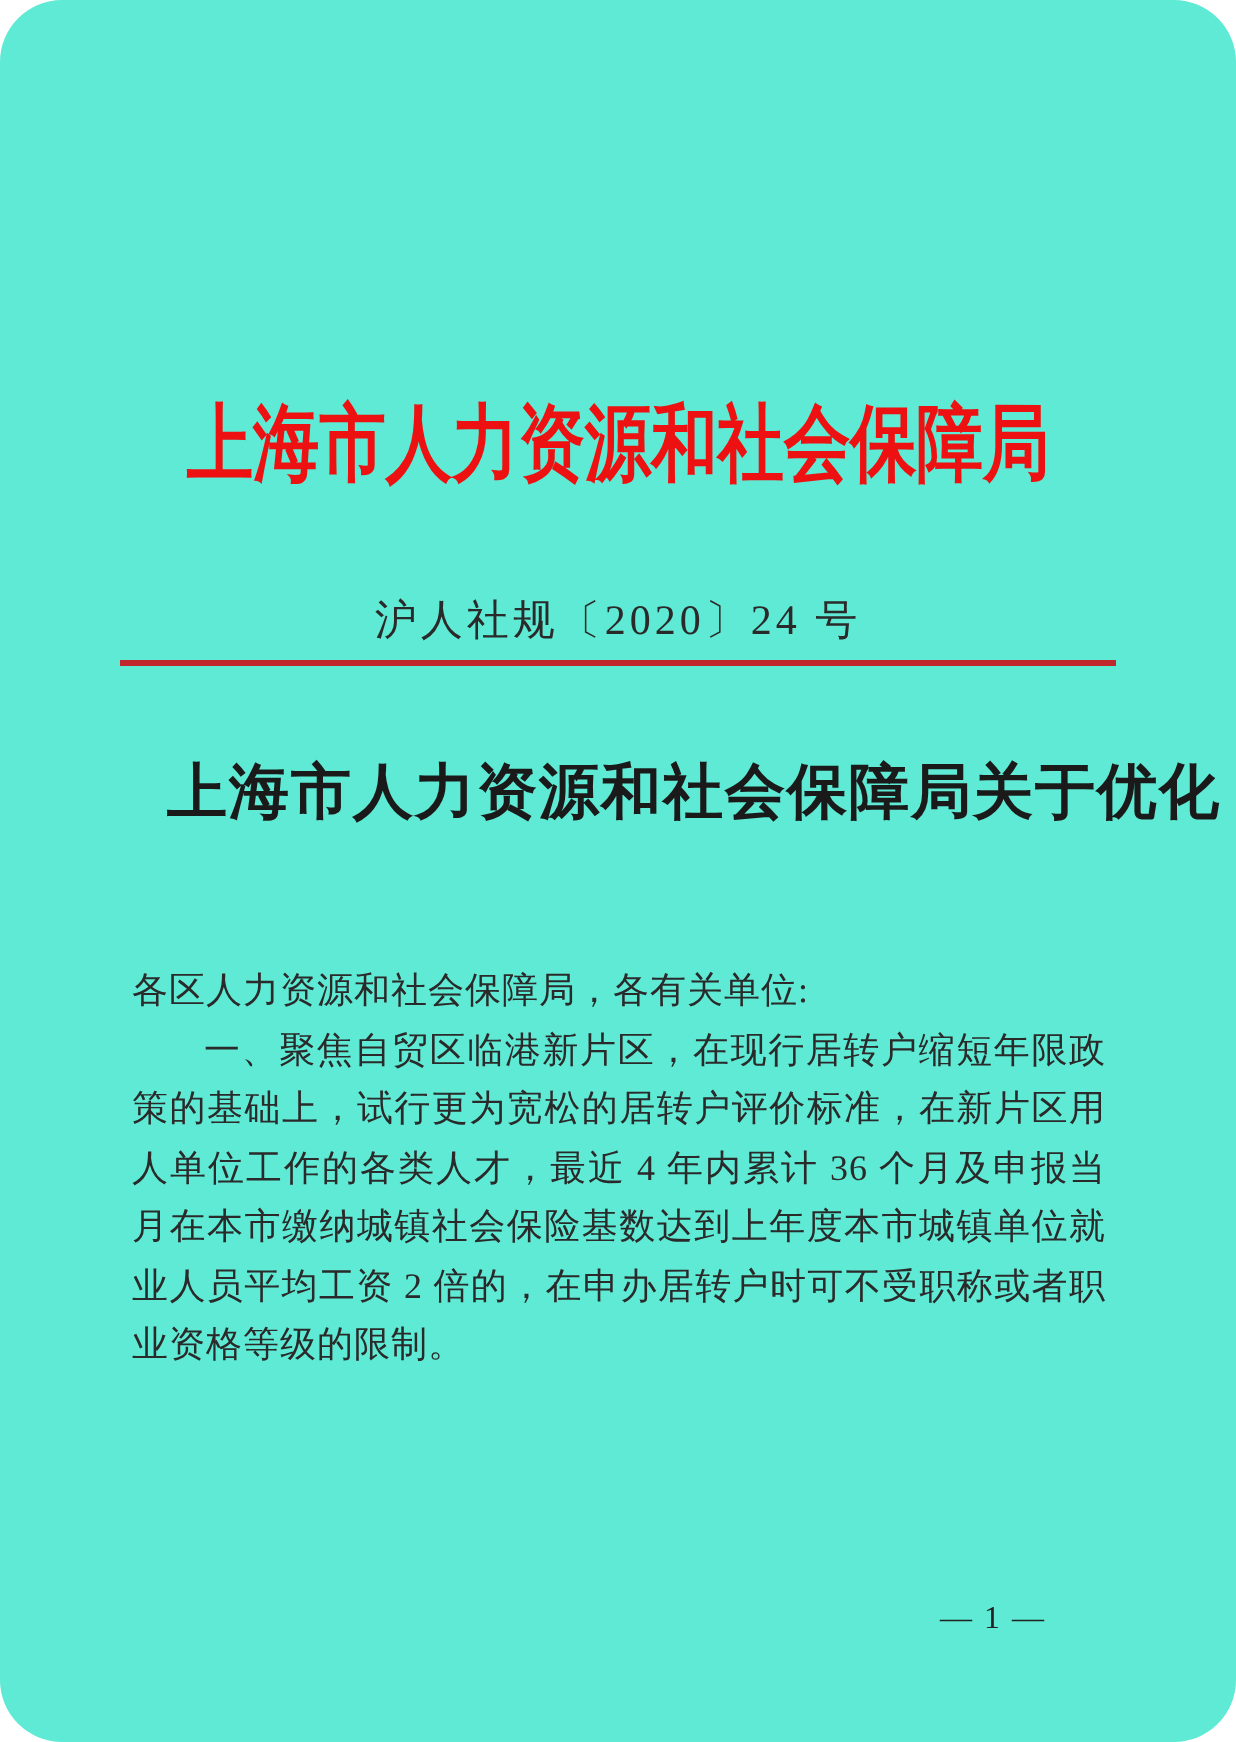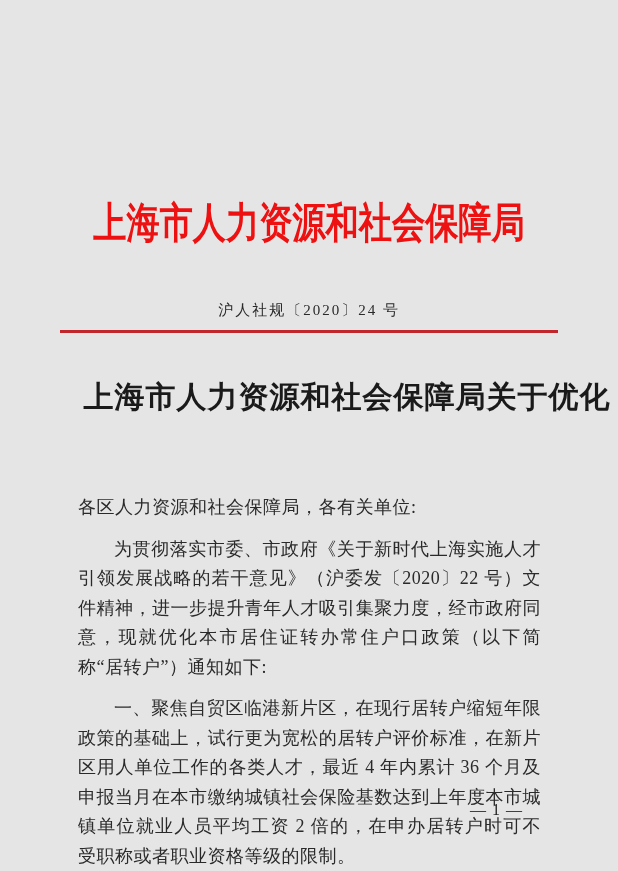--- a/index.html
+++ b/index.html
@@ -5,23 +5,24 @@
   html, body {
     margin: 0;
     padding: 0;
     background: #ffffff;
   }
   .page {
     position: relative;
     width: 618px;
     height: 871px;
     margin: 0 auto;
-    background: #e5e5e5;
+    background: #5eead4;
     overflow: hidden;
     font-family: "Liberation Serif", "DejaVu Serif", serif;
+    border-radius: 31px;
   }
   
   .letterhead {
     position: absolute;
     top: 202px;
     left: 0;
     width: 100%;
     text-align: center;
     white-space: nowrap;
   }
@@ -35,21 +36,21 @@
     transform-origin: center;
     letter-spacing: 0px;
   }
   
   .doc-number {
     position: absolute;
     top: 300px;
     left: 0;
     width: 100%;
     text-align: center;
-    font-size: 15px;
+    font-size: 21px;
     line-height: 20px;
     letter-spacing: 2px;
     color: var(--text, #333333);
   }
   
   .red-rule {
     position: absolute;
     top: 330px;
     left: 60px;
     width: 498px;
@@ -76,21 +77,21 @@
     top: 481px;
     left: 66px;
     width: 487px;
     font-size: 18px;
     line-height: 29.5px;
     letter-spacing: 0.5px;
     color: var(--text, #2a2a2a);
     text-align: justify;
   }
   .body-text p {
-    margin: 12px;
+    margin: 0;
     padding: 0;
   }
   .body-text p.indent {
     text-indent: 2em;
   }
   
   .page-number {
     position: absolute;
     top: 800px;
     left: 0;
@@ -115,19 +116,18 @@
   <div class="doc-number">沪人社规〔2020〕24 号</div>
 
   <div class="red-rule"></div>
 
   <div class="notice-title">
     <div>上海市人力资源和社会保障局关于优化</div>
   </div>
 
   <div class="body-text">
     <p class="salutation">各区人力资源和社会保障局，各有关单位:</p>
-    <p class="indent">为贯彻落实市委、市政府《关于新时代上海实施人才引领发展战略的若干意见》（沪委发〔2020〕22 号）文件精神，进一步提升青年人才吸引集聚力度，经市政府同意，现就优化本市居住证转办常住户口政策（以下简称“居转户”）通知如下:</p>
     <p class="indent">一、聚焦自贸区临港新片区，在现行居转户缩短年限政策的基础上，试行更为宽松的居转户评价标准，在新片区用人单位工作的各类人才，最近 4 年内累计 36 个月及申报当月在本市缴纳城镇社会保险基数达到上年度本市城镇单位就业人员平均工资 2 倍的，在申办居转户时可不受职称或者职业资格等级的限制。</p>
   </div>
 
   <div class="page-number">— 1 —</div>
 
 </div>
 
 </body></html>

